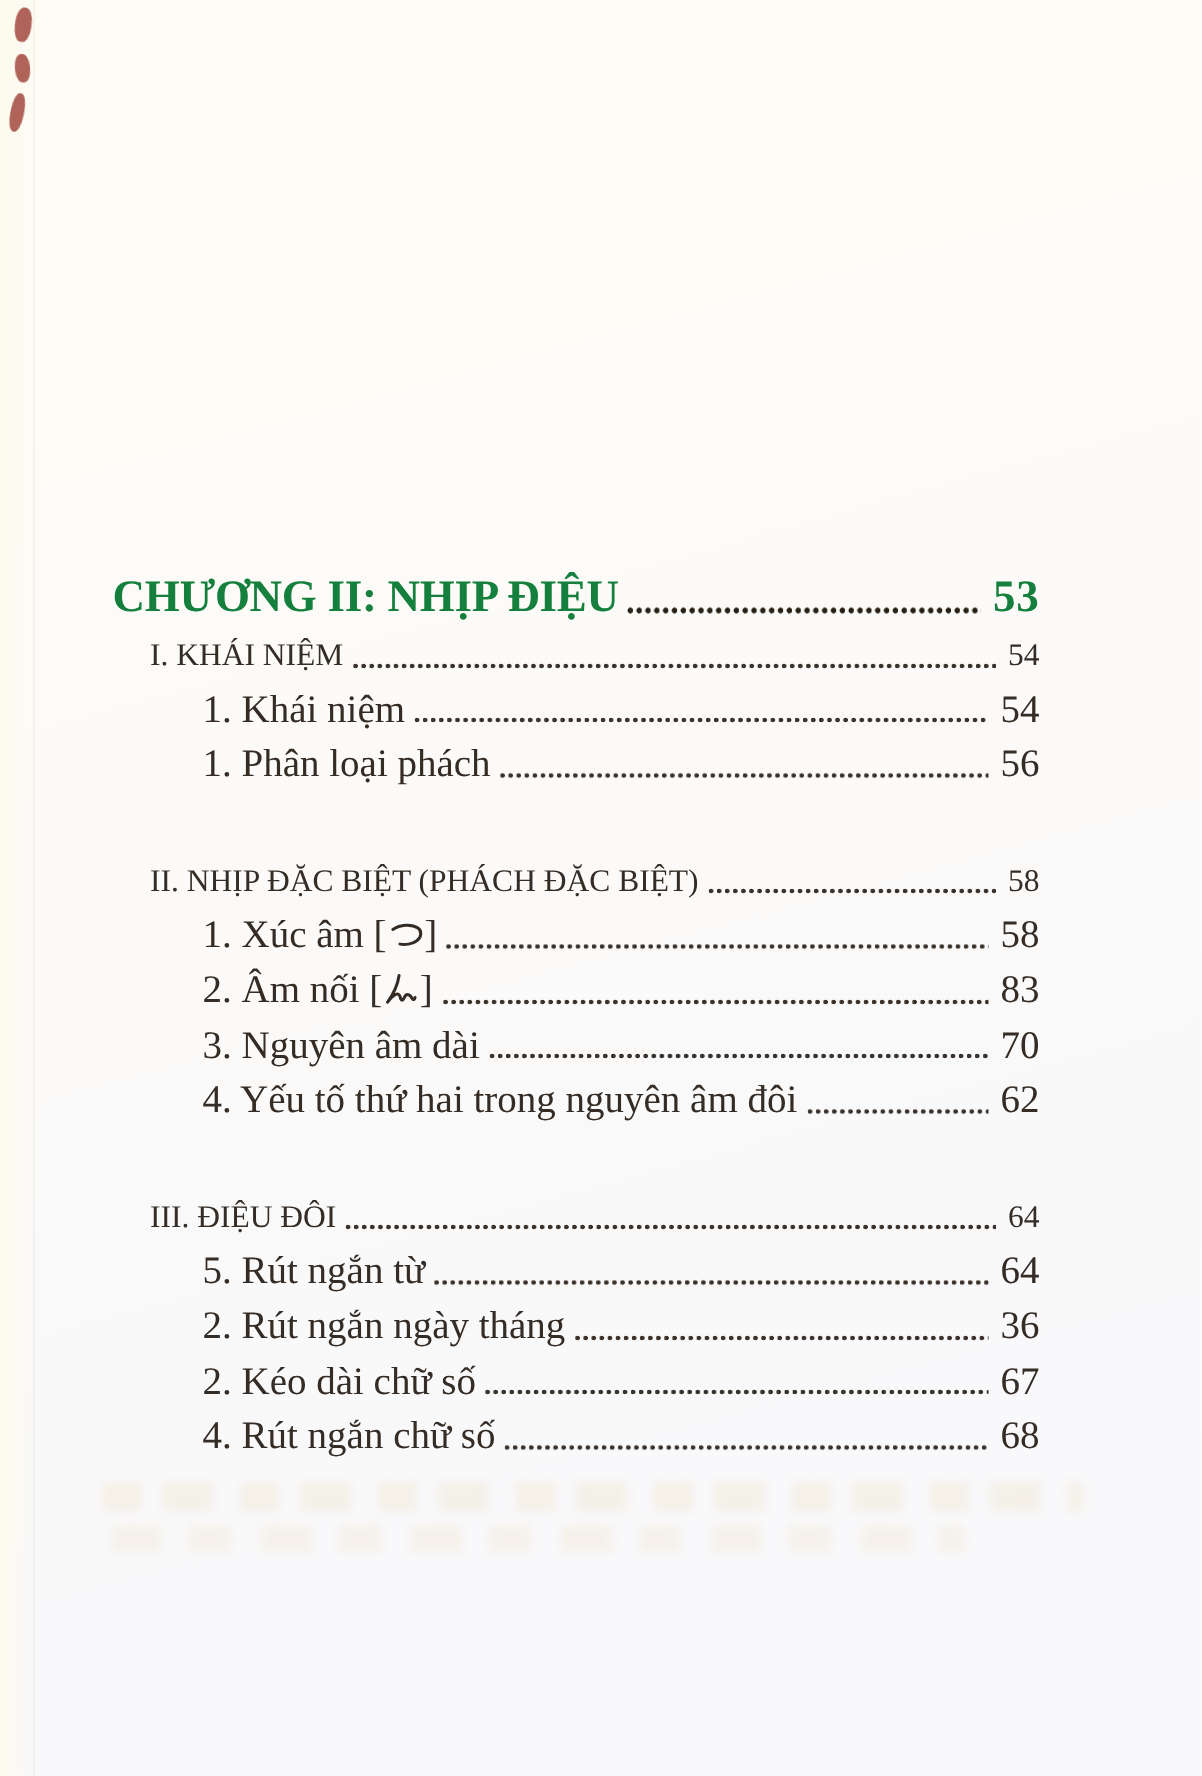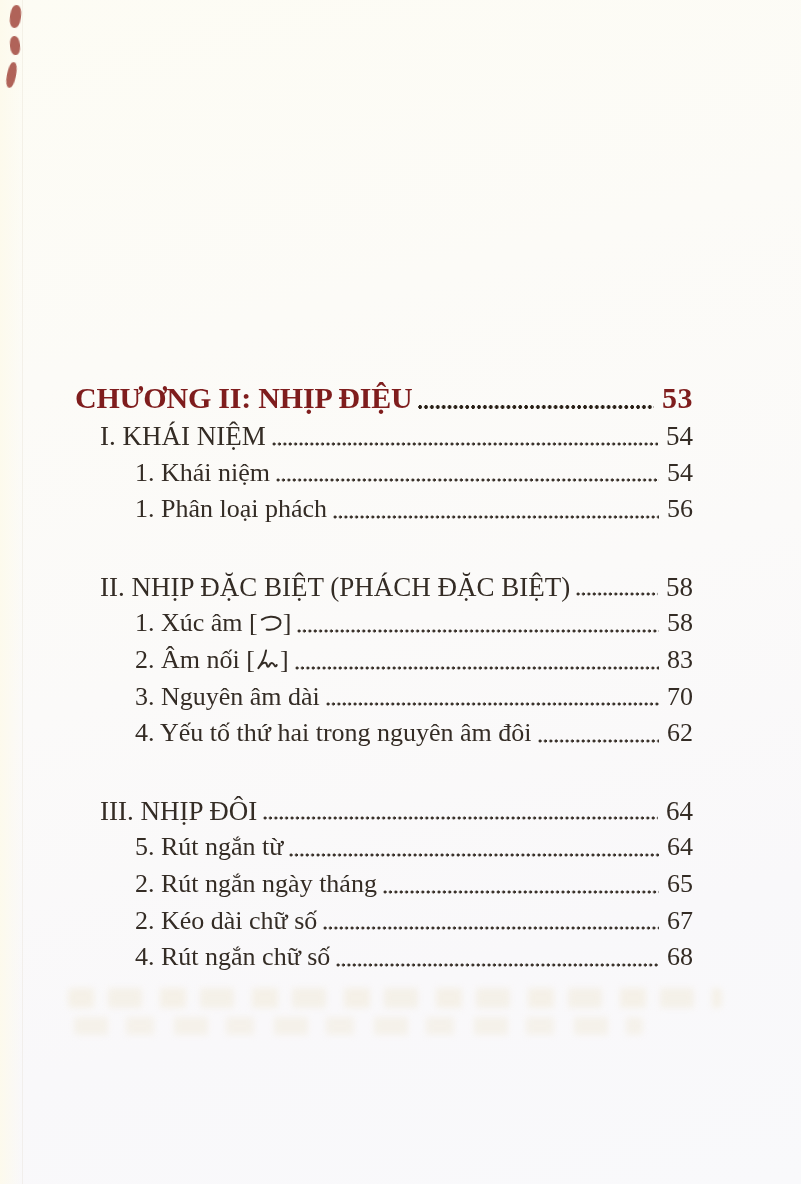--- a/index.html
+++ b/index.html
@@ -32,22 +32,22 @@
   .red-mark.m1 { left: 10px; top: 5px;  width: 11px; height: 23px; transform: rotate(7deg); }
   .red-mark.m2 { left: 10px; top: 36px; width: 10px; height: 19px; transform: rotate(-5deg); }
   .red-mark.m3 { left: 7px;  top: 62px; width: 9px;  height: 26px; transform: rotate(11deg); }
 
   
   .toc { position: absolute; left: 75px; top: 378px; width: 618px; }
   .toc-group { margin-top: 41px; }
   .toc-group:first-child { margin-top: 0; }
 
   .row { display: flex; align-items: stretch; }
-  .row-chapter { height: 40px; line-height: 40px; font-size: 30px; font-weight: bold; color: #7f1d1d; letter-spacing: -0.2px; }
-  .row-section { height: 36.6px; line-height: 36.6px; font-size: 27px; padding-left: 25px; }
+  .row-chapter { height: 40px; line-height: 40px; font-size: 30px; font-weight: bold; color: #15803d; letter-spacing: -0.2px; }
+  .row-section { height: 36.6px; line-height: 36.6px; font-size: 21px; padding-left: 25px; }
   .row-item    { height: 36.6px; line-height: 36.6px; font-size: 26px; padding-left: 60px; align-items: flex-end; }
 
   .label { white-space: nowrap; flex: 0 0 auto; }
   .num   { white-space: nowrap; flex: 0 0 auto; margin-left: 4px; }
   .row-chapter .num { letter-spacing: 0.5px; }
 
   .leader { flex: 1 1 auto; min-width: 18px; position: relative; margin: 0 4px 0 6px; }
   .leader::after {
     content: ""; position: absolute; left: 0; right: 0; bottom: 9px; height: 4px;
     background-image: radial-gradient(circle at 2px 2px, #39312a 1.35px, rgba(57,49,42,0) 1.75px);
@@ -144,33 +144,33 @@
     </div>
     <div class="row row-item">
       <span class="label">4. Yếu tố thứ hai trong nguyên âm đôi</span>
       <span class="leader"></span>
       <span class="num">62</span>
     </div>
   </section>
 
   <section class="toc-group">
     <div class="row row-section">
-      <span class="label">III. NHỊP ĐÔI</span>
+      <span class="label">III. ĐIỆU ĐÔI</span>
       <span class="leader"></span>
       <span class="num">64</span>
     </div>
     <div class="row row-item">
       <span class="label">5. Rút ngắn từ</span>
       <span class="leader"></span>
       <span class="num">64</span>
     </div>
     <div class="row row-item">
       <span class="label">2. Rút ngắn ngày tháng</span>
       <span class="leader"></span>
-      <span class="num">65</span>
+      <span class="num">36</span>
     </div>
     <div class="row row-item">
       <span class="label">2. Kéo dài chữ số</span>
       <span class="leader"></span>
       <span class="num">67</span>
     </div>
     <div class="row row-item">
       <span class="label">4. Rút ngắn chữ số</span>
       <span class="leader"></span>
       <span class="num">68</span>

